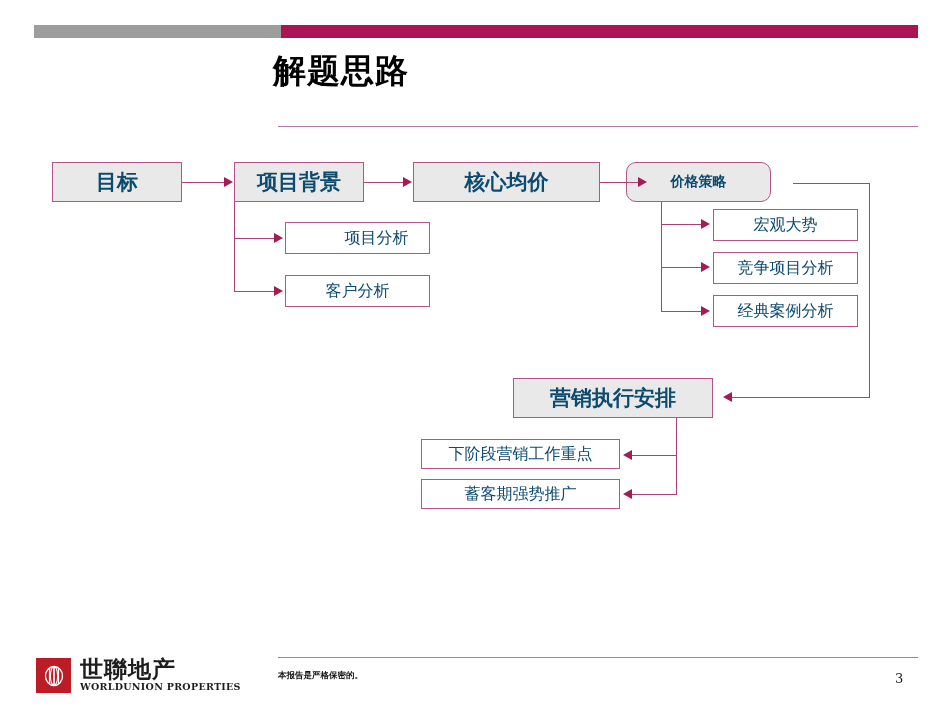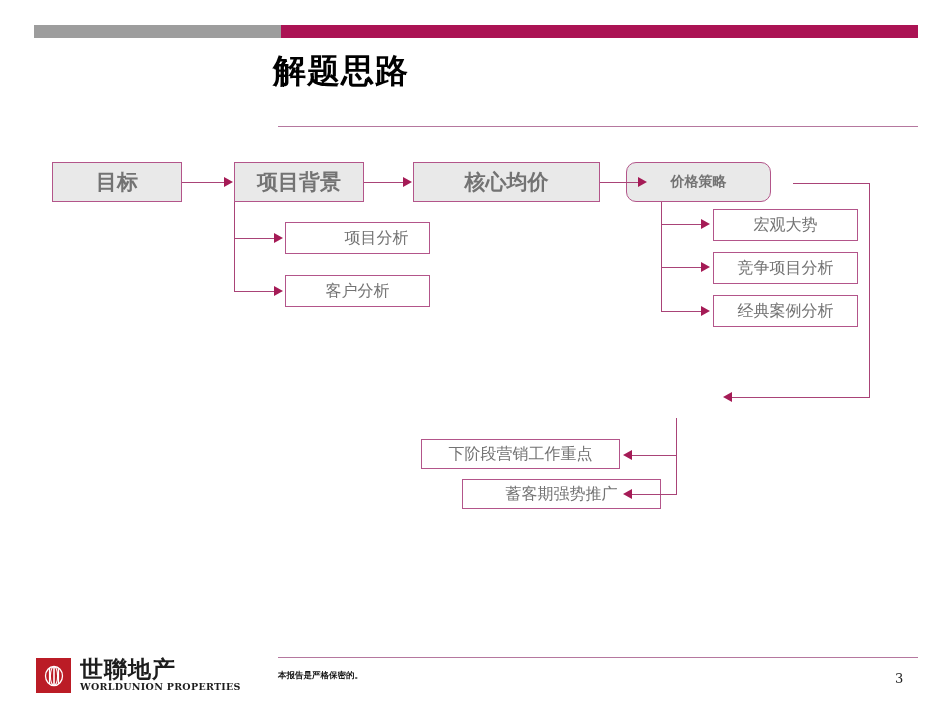--- a/index.html
+++ b/index.html
@@ -20,21 +20,21 @@
     font-size:33px;line-height:46px;font-weight:bold;color:#000000;
     letter-spacing:1px;white-space:nowrap;
   }
   .title-rule{position:absolute;left:278px;top:126px;width:640px;height:0;border-top:1.5px solid #b5789f;}
 
   
   .box{
     position:absolute;box-sizing:border-box;
     border:1.3px solid #b3558a;
     display:flex;align-items:center;justify-content:center;
-    color:#737373;white-space:nowrap;
+    color:#0c4a6e;white-space:nowrap;
   }
   .box.shaded{background:#e9e9e9;font-weight:bold;}
   .box.plain{background:#ffffff;font-weight:normal;}
 
   
   .hline{position:absolute;height:0;border-top:1.6px solid #a94377;}
   .vline{position:absolute;width:0;border-left:1.6px solid #a94377;}
   .arr-r{position:absolute;width:0;height:0;
     border-top:5px solid transparent;border-bottom:5px solid transparent;
     border-left:9px solid #a51b56;}
@@ -105,24 +105,25 @@
   <div class="hline" style="left:661px;top:267px;width:42px;"></div>
   <div class="arr-r" style="left:701px;top:262px;"></div>
   <div class="hline" style="left:661px;top:311px;width:42px;"></div>
   <div class="arr-r" style="left:701px;top:306px;"></div>
 
   <div class="hline" style="left:793px;top:183px;width:77px;"></div>
   <div class="vline" style="left:869px;top:183px;height:215px;"></div>
   <div class="hline" style="left:732px;top:397px;width:138px;"></div>
   <div class="arr-l" style="left:723px;top:392px;"></div>
 
+  <div class="box shaded" style="left:513px;top:378px;width:200px;height:40px;font-size:21px;">营销执行安排</div>
 
   <div class="box plain" style="left:421px;top:439px;width:199px;height:30px;font-size:16px;">下阶段营销工作重点</div>
 
-  <div class="box plain" style="left:421px;top:479px;width:199px;height:30px;font-size:16px;margin-left:41px;">蓄客期强势推广</div>
+  <div class="box plain" style="left:421px;top:479px;width:199px;height:30px;font-size:16px;">蓄客期强势推广</div>
 
   <div class="vline" style="left:676px;top:418px;height:77px;"></div>
   <div class="hline" style="left:632px;top:455px;width:45px;"></div>
   <div class="arr-l" style="left:623px;top:450px;"></div>
   <div class="hline" style="left:632px;top:494px;width:45px;"></div>
   <div class="arr-l" style="left:623px;top:489px;"></div>
 
   <div class="footer-rule"></div>
 
   <div class="logo-wrap">

